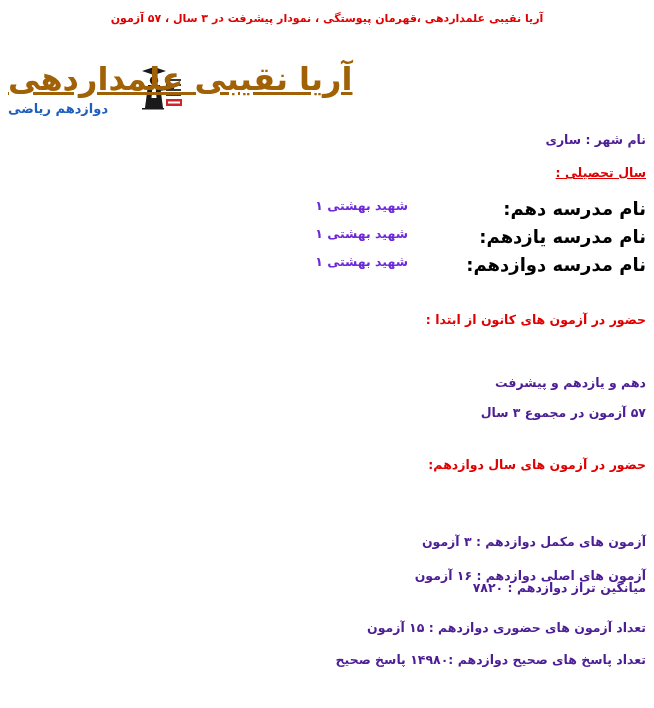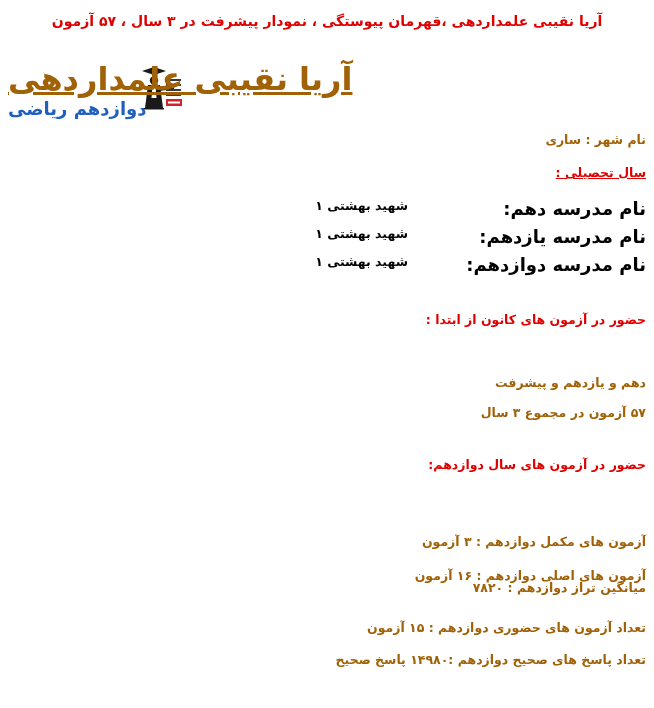--- a/index.html
+++ b/index.html
@@ -24,21 +24,21 @@
   }
 
   
   .title-banner {
     position: absolute;
     top: 12px;
     left: 0;
     width: 654px;
     text-align: center;
     color: #e00000;
-    font-size: 14px;
+    font-size: 11px;
     font-weight: bold;
     letter-spacing: 0px;
     line-height: 1.3;
     white-space: nowrap;
   }
 
   
   .header {
     position: absolute;
     top: 60px;
@@ -73,38 +73,38 @@
     font-size: 32px;
     font-weight: bold;
     display: inline-block;
     vertical-align: middle;
     white-space: nowrap;
     direction: rtl;
     text-decoration: underline;
   }
   .student-grade {
     color: #1f5fbf;
-    font-size: 18px;
+    font-size: 13px;
     font-weight: bold;
     display: inline-block;
     vertical-align: middle;
     margin-right: 20px;
     white-space: nowrap;
     direction: rtl;
   }
 
   
   .info-line {
     position: absolute;
     left: 8px;
     width: 638px;
     text-align: right;
     font-size: 12.5px;
     font-weight: bold;
-    color: #a16207;
+    color: #4c1d95;
     white-space: nowrap;
     direction: rtl;
   }
   .info-line.red {
     color: #e00000;
   }
 
   
   .school-row {
     position: absolute;
@@ -121,21 +121,21 @@
     font-weight: bold;
     color: #000000;
     white-space: nowrap;
   }
   .school-value {
     position: absolute;
     right: 238px;
     top: 0;
     font-size: 12.5px;
     font-weight: bold;
-    color: #000000;
+    color: #6d28d9;
     white-space: nowrap;
   }
 </style>
 </head>
 <body>
 
 <div class="page">
 
   <div class="title-banner">آریا نقیبی علمداردهی ،قهرمان پیوستگی ، نمودار پیشرفت در ۳ سال ، ۵۷ آزمون</div>
 

